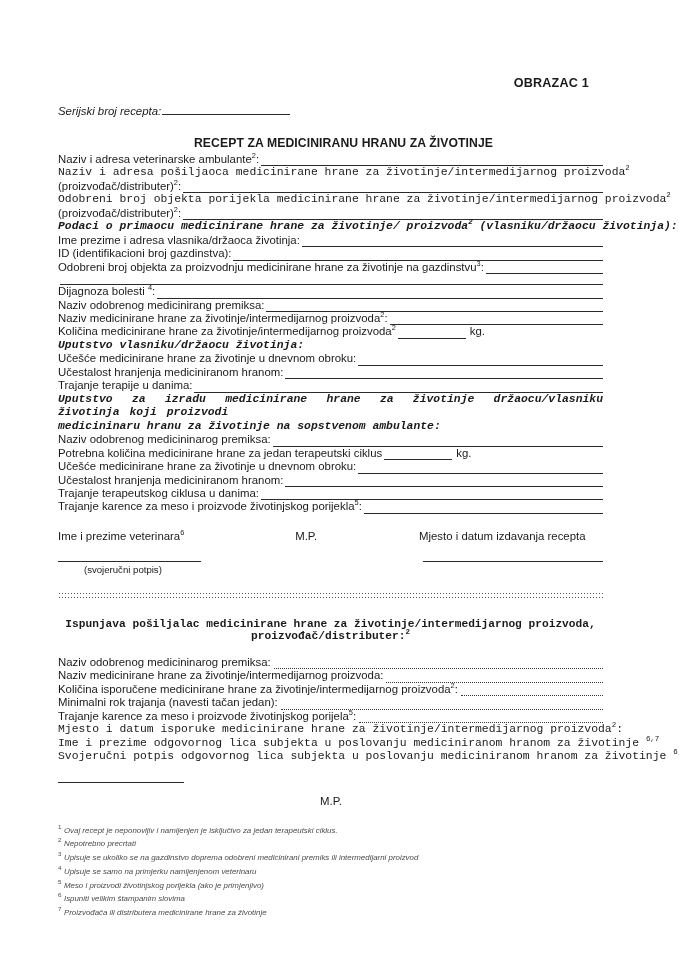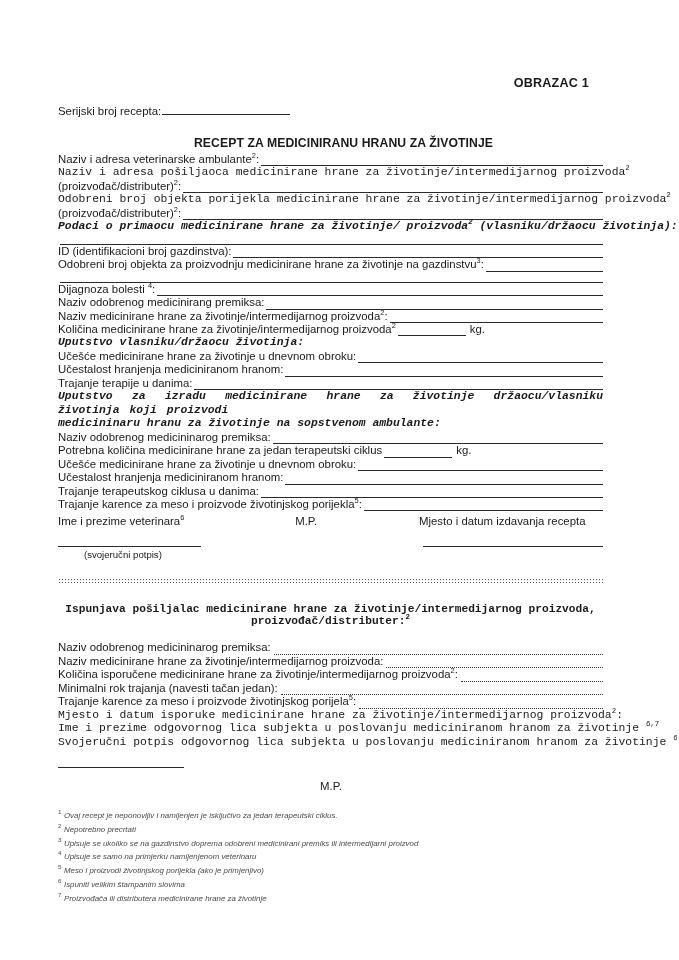--- a/index.html
+++ b/index.html
@@ -50,20 +50,21 @@
     text-align: right;
     font-size: 12.6px;
     font-weight: bold;
     letter-spacing: 0.2px;
     margin-bottom: 14px;
     padding-right: 14px;
   }
   .serijski {
     font-size: 11.4px;
     margin-bottom: 19px;
+    font-style: italic;
   }
   .serijski .fill {
     display: inline-block;
     width: 128px;
     border-bottom: 1px solid #2b2b2b;
     height: 10px;
     margin-left: 1px;
     vertical-align: baseline;
   }
   .title {
@@ -98,21 +99,21 @@
     flex: 1 1 auto;
     border-bottom: 1.6px dotted #3a3a3a;
     height: 10px;
     margin-left: 3px;
     min-width: 6px;
   }
 
   
   .sigrow {
     display: flex;
-    margin-top: 4px;
+    margin-top: 16px;
     font-size: 11.4px;
     gap: 21px;
   }
   .sig-a { width: 248px; }
   .sig-b { width: 118px; text-align: left; }
   .sig-c { flex: 1; }
   .sigline {
     border-bottom: 1px solid #2b2b2b;
     height: 0;
     margin-top: 19px;
@@ -205,20 +206,21 @@
 
     <div class="ln"><span>Odobreni broj objekta porijekla medicinirane hrane za životinje/intermedijarnog proizvoda</span><sup>2</sup></div>
     <div class="grow">
       <span class="txt"><span>(proizvođač/distributer)</span><sup>2</sup><span>:</span></span>
       <span class="bar"></span>
     </div>
 
     <div class="ln ital"><span>Podaci o primaocu medicinirane hrane za životinje/ proizvoda</span><sup>2</sup><span> (vlasniku/držaocu životinja):</span></div>
 
     <div class="grow">
+      <span class="txt"><span>Ime prezime i adresa vlasnika/držaoca životinja:</span></span>
       <span class="bar"></span>
     </div>
     <div class="grow">
       <span class="txt"><span>ID (identifikacioni broj gazdinstva):</span></span>
       <span class="bar"></span>
     </div>
     <div class="grow">
       <span class="txt"><span>Odobreni broj objekta za proizvodnju medicinirane hrane za životinje na gazdinstvu</span><sup>3</sup><span>:</span></span>
       <span class="bar"></span>
     </div>

